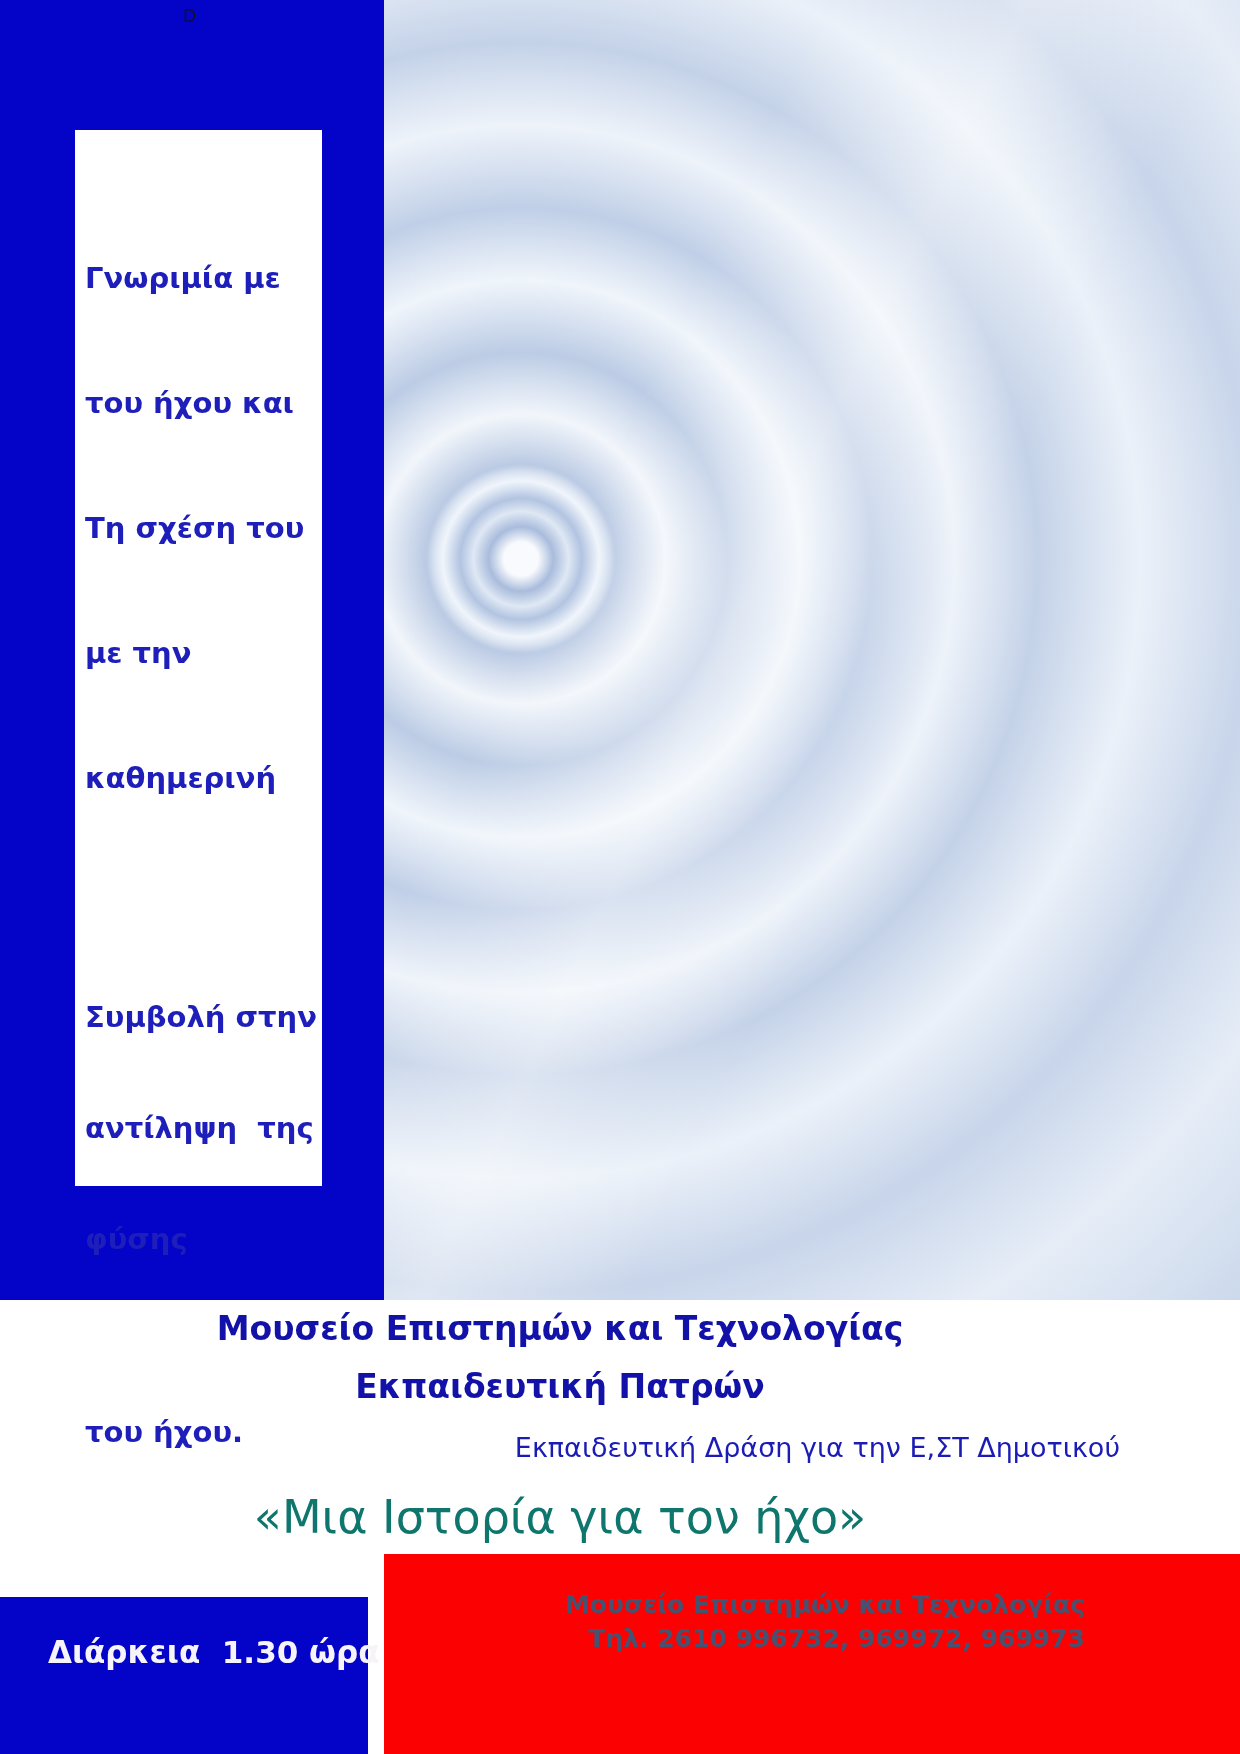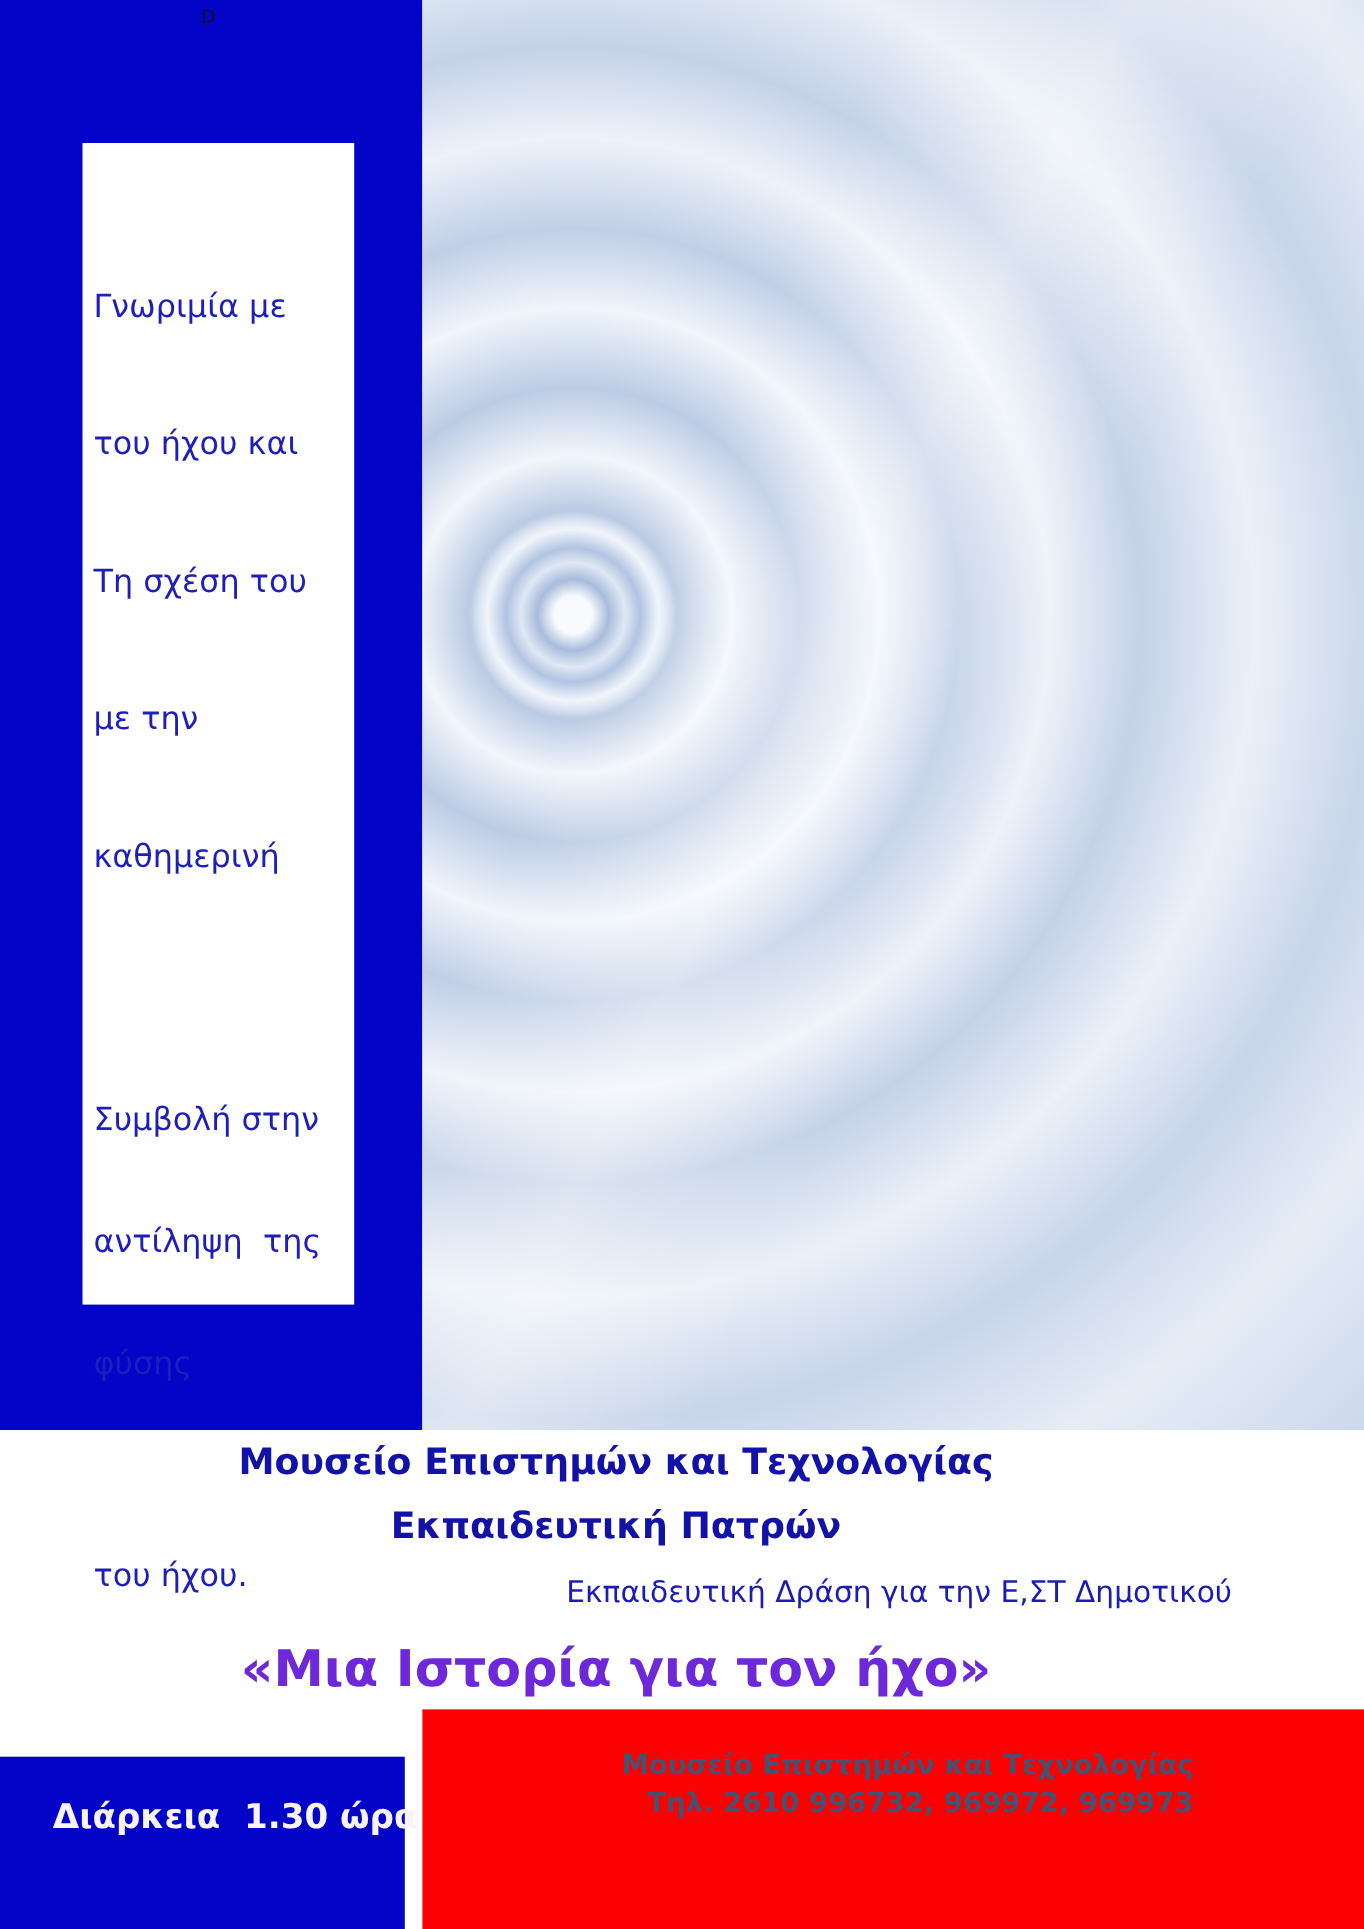--- a/index.html
+++ b/index.html
@@ -18,31 +18,31 @@
       radial-gradient(circle 95px at 16% 43%,
         #f8fafd 0%, #f8fafd 18%, #a9bcdc 34%, #dfe8f4 50%, #b2c4e1 64%, #f0f5fb 82%, rgba(240,245,251,0) 100%),
       linear-gradient(115deg, rgba(255,255,255,0) 30%, rgba(255,255,255,0.40) 44%, rgba(255,255,255,0) 58%),
       radial-gradient(circle at 16% 43%,
         #e8eef7 0%, #f6f9fd 4%, #b9c9e3 9%, #f2f6fb 14%, #bccce5 20%, #f0f5fb 27%,
         #c0cfe7 34%, #eef3fa 42%, #c4d2e8 50%, #ebf1f9 60%, #c8d5ea 71%, #e6edf7 84%, #ccd9ec 100%);
   }
   .white-box{
     position:absolute;left:75px;top:130px;width:247px;height:1056px;background:#ffffff;
     box-sizing:border-box;padding:52px 0 0 10px;
-    color:#1e1eba;font-weight:normal;font-size:29px;white-space:pre;
+    color:#1e1eba;font-weight:bold;font-size:29px;white-space:pre;
   }
   .l57{height:57px;line-height:57px;}
   .l43{height:43px;line-height:43px;}
   .sp53{height:53px;}
   .sp14{height:14px;}
   
   .heading-section{position:absolute;left:0;top:1300px;width:1120px;height:254px;text-align:center;background:transparent;}
   .h-line1,.h-line2{height:58px;line-height:58px;font-size:33px;font-weight:bold;color:#1212a8;}
   .h-sub{height:64px;line-height:64px;font-size:27px;font-weight:normal;color:#1b1bb5;text-align:right;}
-  .h-title{height:74px;line-height:74px;font-size:46px;font-weight:bold;color:#6d28d9;}
+  .h-title{height:74px;line-height:74px;font-size:46px;font-weight:normal;color:#0f766e;}
   
   .footer-blue{
     position:absolute;left:0;top:1597px;width:368px;height:194px;background:#0404c9;
     box-sizing:border-box;padding:37px 0 0 48px;
   }
   .duration-text{color:#f6f4f8;font-size:31px;font-weight:bold;white-space:pre;}
   .footer-red{
     position:absolute;left:384px;top:1554px;width:856px;height:200px;background:#fb0101;
     box-sizing:border-box;padding:34px 155px 0 0;text-align:right;
   }

